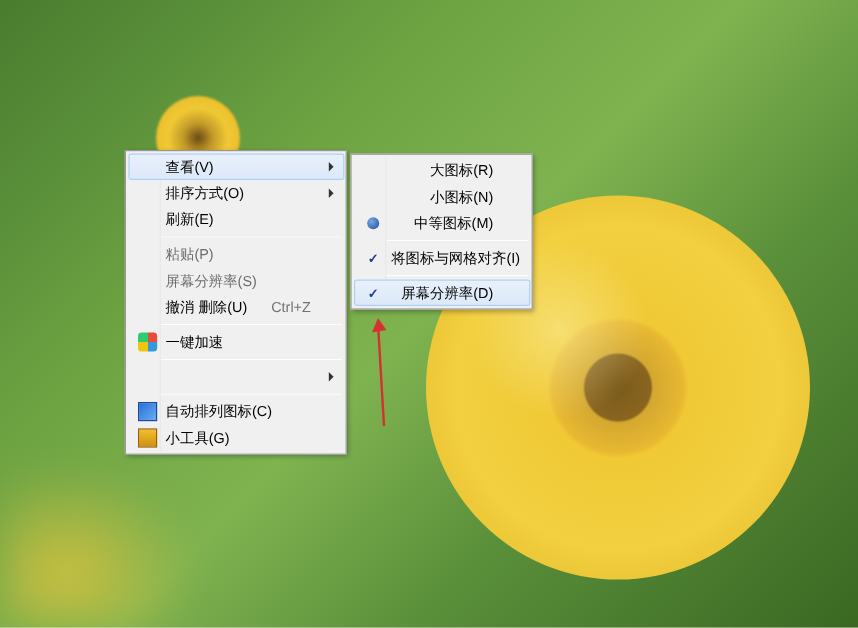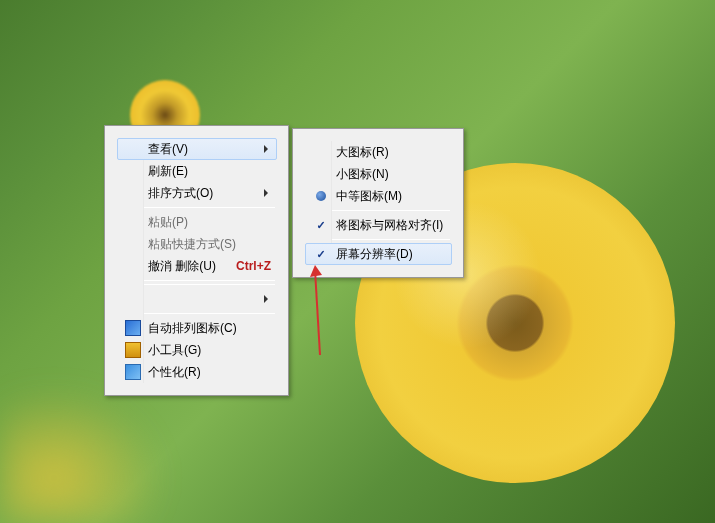--- a/index.html
+++ b/index.html
@@ -31,21 +31,21 @@
   background: radial-gradient(ellipse at 30% 70%, rgba(240,200,60,0.7), transparent 60%);
   filter: blur(15px);
 }
 
 
 .menu {
   position: absolute;
   background: #f0f0f0;
   border: 1px solid #979797;
   box-shadow: 2px 2px 4px rgba(0,0,0,0.3);
-  padding: 12px;
+  padding: 2px;
 }
 .menu-inner {
   border-left: 1px solid #e8e8e8;
   margin-left: 26px;
 }
 .menu-item {
   display: flex; align-items: center;
   height: 22px;
   padding: 0 30px 0 4px;
   margin-left: -26px;
@@ -60,21 +60,21 @@
   border-radius: 2px;
   margin-left: -27px; margin-right: -1px;
   height: 22px;
 }
 .icon-slot {
   width: 22px; height: 22px;
   display: inline-flex; align-items: center; justify-content: center;
   flex-shrink: 0;
 }
 .item-label { flex: 1; margin-left: 4px; white-space: nowrap; }
-.item-shortcut { color: #b91c1c; margin-left: 20px; font-weight: bold; }
+.item-shortcut { color: #737373; margin-left: 20px; }
 .arrow {
   position: absolute; right: 8px; top: 50%; transform: translateY(-50%);
   width: 0; height: 0;
   border-left: 4px solid #333;
   border-top: 4px solid transparent;
   border-bottom: 4px solid transparent;
 }
 .sep {
   height: 1px; background: #e0e0e0; margin: 3px 1px 3px 0;
   border-bottom: 1px solid #fff;
@@ -110,70 +110,70 @@
 
 <div class="menu" style="left:104px; top:125px; width:185px;">
   <div class="menu-inner">
     <div class="menu-item highlight">
       <span class="icon-slot"></span>
       <span class="item-label">查看(V)</span>
       <span class="arrow"></span>
     </div>
     <div class="menu-item">
       <span class="icon-slot"></span>
-      <span class="item-label">刷新(E)</span>
-    </div>
-    <div class="menu-item">
-      <span class="icon-slot"></span>
       <span class="item-label">排序方式(O)</span>
       <span class="arrow"></span>
     </div>
+    <div class="menu-item">
+      <span class="icon-slot"></span>
+      <span class="item-label">刷新(E)</span>
+    </div>
     <div class="sep"></div>
     <div class="menu-item disabled">
       <span class="icon-slot"></span>
       <span class="item-label">粘贴(P)</span>
     </div>
     <div class="menu-item disabled">
       <span class="icon-slot"></span>
-      <span class="item-label">粘贴快捷方式(S)</span>
+      <span class="item-label">屏幕分辨率(S)</span>
     </div>
     <div class="menu-item">
       <span class="icon-slot"></span>
       <span class="item-label">撤消 删除(U)</span>
       <span class="item-shortcut">Ctrl+Z</span>
     </div>
     <div class="sep"></div>
+    <div class="menu-item">
+      <span class="icon-slot">
+          <span class="ico ico-accel"></span>
+        </span>
+      <span class="item-label">一键加速</span>
+    </div>
     <div class="sep"></div>
     <div class="menu-item">
       <span class="icon-slot"></span>
       <span class="arrow"></span>
     </div>
     <div class="sep"></div>
     <div class="menu-item">
       <span class="icon-slot">
           <span class="ico ico-res"></span>
         </span>
       <span class="item-label">自动排列图标(C)</span>
     </div>
     <div class="menu-item">
       <span class="icon-slot">
           <span class="ico ico-gadget"></span>
         </span>
       <span class="item-label">小工具(G)</span>
-    </div>
-    <div class="menu-item">
-      <span class="icon-slot">
-          <span class="ico ico-pers"></span>
-        </span>
-      <span class="item-label">个性化(R)</span>
     </div>
   </div>
 </div>
 
-<div class="menu" style="left:292px; top:128px; width:172px;">
+<div class="menu" style="left:292px; top:128px; width:152px;text-align:right;">
   <div class="menu-inner">
     <div class="menu-item">
       <span class="icon-slot"></span>
       <span class="item-label">大图标(R)</span>
     </div>
     <div class="menu-item">
       <span class="icon-slot"></span>
       <span class="item-label">小图标(N)</span>
     </div>
     <div class="menu-item">

